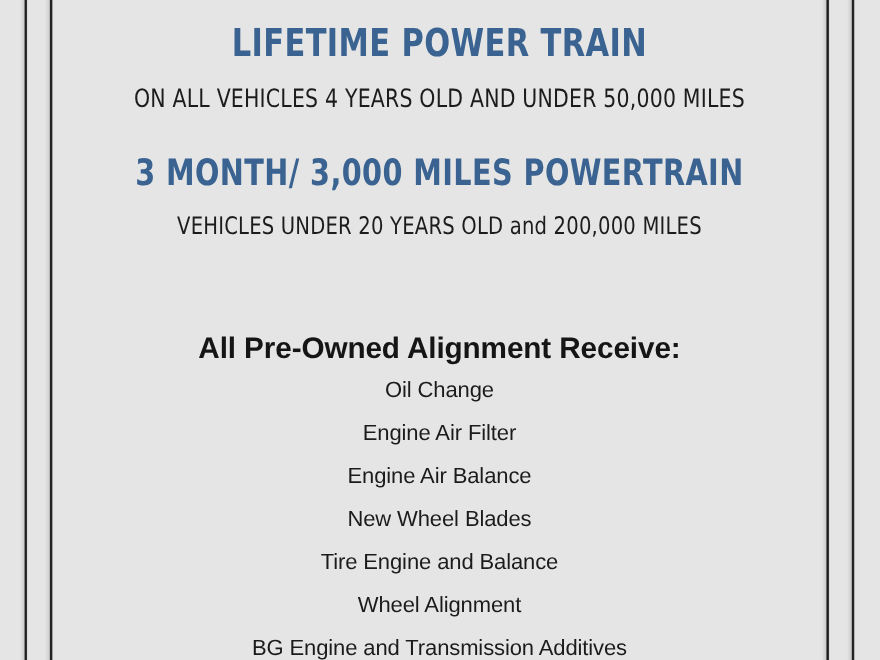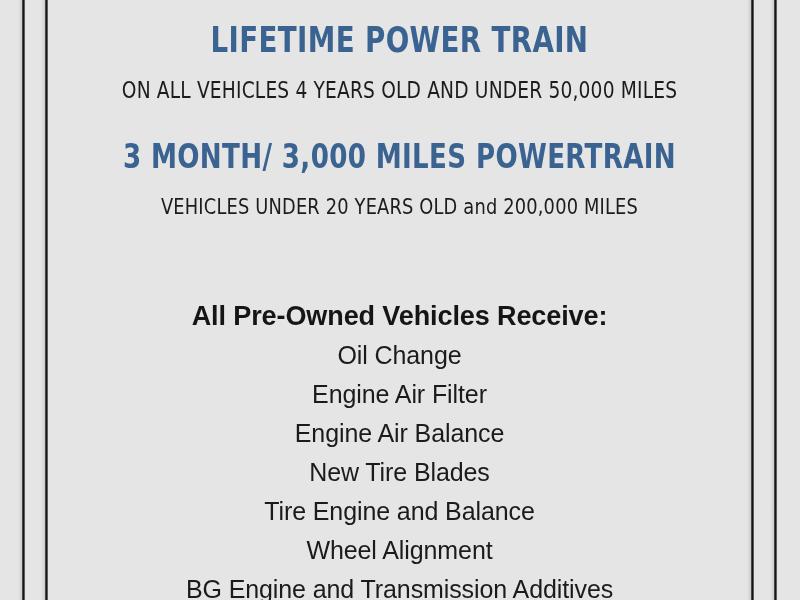--- a/index.html
+++ b/index.html
@@ -110,21 +110,21 @@
     font-family: "Liberation Sans", sans-serif;
     font-weight: 700;
     font-size: 27px;
     line-height: 39px;
     color: #151515;
     letter-spacing: -0.1px;
   }
   .service-item {
     font-family: "Liberation Sans", sans-serif;
     font-weight: 400;
-    font-size: 25px;
+    font-size: 20px;
     line-height: 39px;
     color: #1b1b1b;
     letter-spacing: -0.1px;
     white-space: nowrap;
   }
 </style>
 </head>
 <body>
 
 <div id="flyer">
@@ -140,24 +140,24 @@
       <div class="headline">LIFETIME POWER TRAIN</div>
       <div class="subline">ON ALL VEHICLES 4 YEARS OLD AND UNDER 50,000 MILES</div>
     </div>
 
     <div class="block block-2">
       <div class="headline">3 MONTH/ 3,000 MILES POWERTRAIN</div>
       <div class="subline">VEHICLES UNDER 20 YEARS OLD and 200,000 MILES</div>
     </div>
 
     <div class="services">
-      <div class="services-title">All Pre-Owned Vehicles Receive:</div>
+      <div class="services-title">All Pre-Owned Alignment Receive:</div>
       <div class="service-item">Oil Change</div>
       <div class="service-item">Engine Air Filter</div>
       <div class="service-item">Engine Air Balance</div>
-      <div class="service-item">New Tire Blades</div>
+      <div class="service-item">New Wheel Blades</div>
       <div class="service-item">Tire Engine and Balance</div>
       <div class="service-item">Wheel Alignment</div>
       <div class="service-item">BG Engine and Transmission Additives</div>
     </div>
 
   </div>
 </div>
 
 </body></html>

